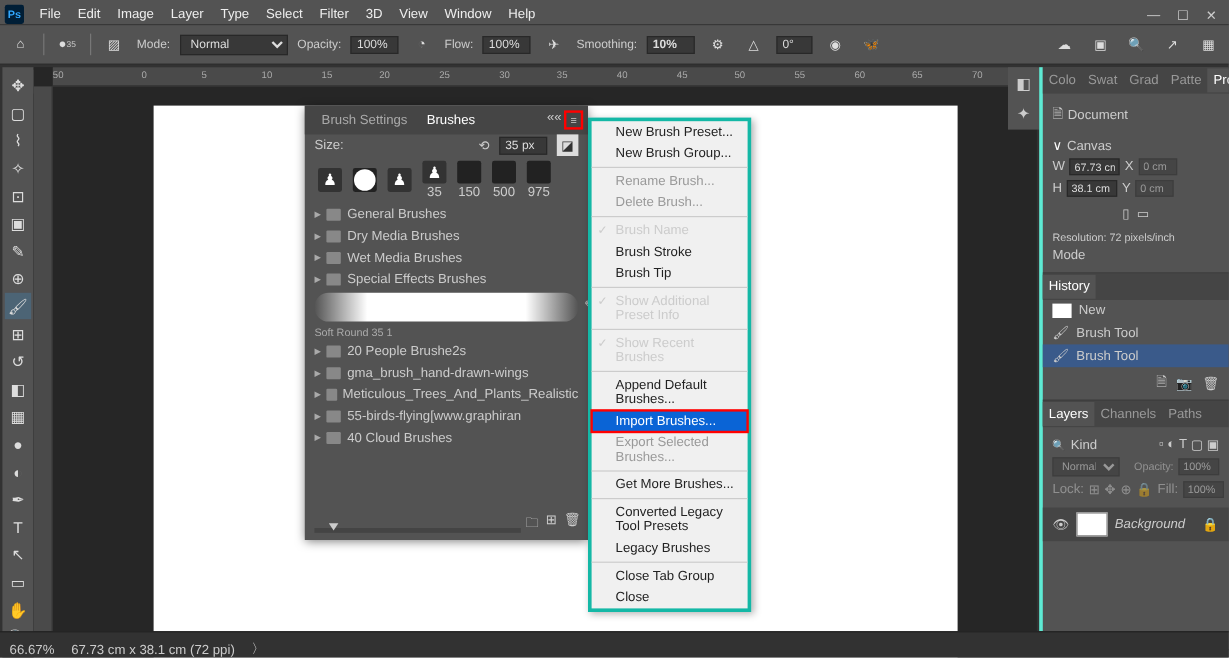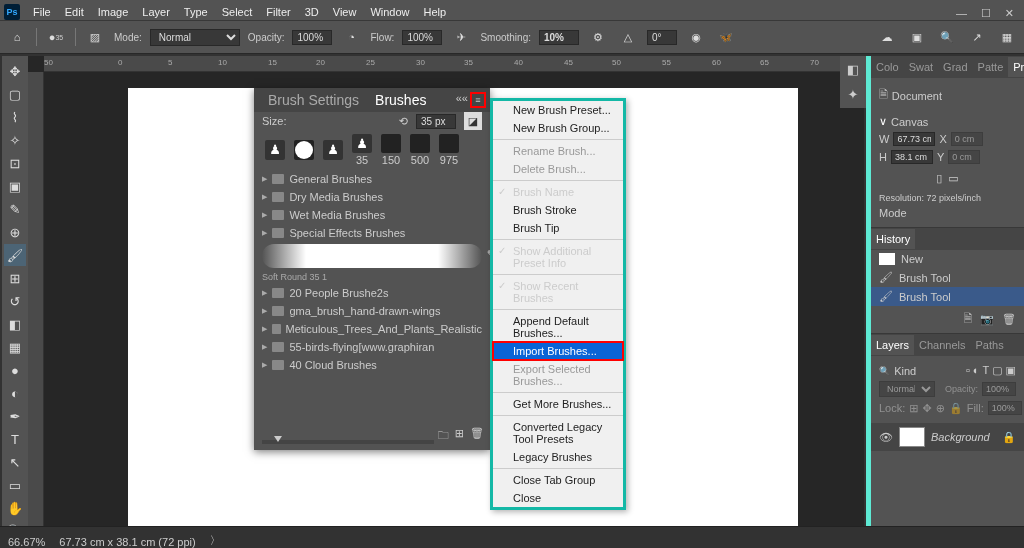--- a/index.html
+++ b/index.html
@@ -18,42 +18,42 @@
 .tool-l{position:absolute;left:2px;top:56px;width:26px;background:#535353;display:flex;flex-direction:column;align-items:center;padding:4px 0;gap:1px}
 .tool-btn{width:22px;height:22px;display:flex;align-items:center;justify-content:center;color:#ddd;position:relative;font-size:13px}
 .tool-btn.active{background:#31a8ff33}
 .workspace{position:absolute;left:28px;right:160px;top:56px;bottom:22px;background:#262626}
 .ruler-h{position:absolute;top:0;left:16px;right:0;height:16px;background:#4a4a4a;border-bottom:1px solid #333}
 .ruler-v{position:absolute;top:16px;left:0;width:16px;bottom:0;background:#4a4a4a;border-right:1px solid #333}
 .ruler-h .tick{position:absolute;top:2px;font-size:8px;color:#aaa}
 .canvas-area{position:absolute;left:100px;top:32px;width:670px;height:460px;background:#fff}
 .brush-panel{position:absolute;left:254px;top:88px;width:236px;height:362px;background:#535353;box-shadow:0 2px 8px rgba(0,0,0,.5)}
 .bp-tabs{height:24px;display:flex;align-items:center;padding:0 6px;background:#454545}
-.bp-tab{padding:4px 8px;font-size:14px;color:#aaa}
+.bp-tab{padding:4px 8px;font-size:11px;color:#aaa}
 .bp-tab.active{color:#fff}
 .bp-gear{position:absolute;right:4px;top:4px;width:16px;height:16px;border:2px solid red;display:flex;align-items:center;justify-content:center;font-size:9px}
 .bp-close{position:absolute;right:22px;top:4px;font-size:11px;color:#ccc}
 .bp-size{padding:0 8px;display:flex;align-items:center;gap:8px}
 .bp-thumbs{height:40px;display:flex;align-items:center;padding:0 8px;gap:3px}
 .bt{width:26px;height:32px;display:flex;flex-direction:column;align-items:center;justify-content:center;font-size:8px;color:#aaa}
 .bt .sh{width:20px;height:20px;background:#222;border-radius:2px;margin-bottom:1px;display:flex;align-items:center;justify-content:center}
 .bp-list{flex:1;overflow:hidden}
 .fold{display:flex;align-items:center;padding:3px 8px;gap:5px;font-size:10px}
 .fold .arr{font-size:7px;color:#aaa}
 .fold .fi{width:12px;height:10px;background:#888;border-radius:1px}
 .stroke-prev{height:24px;margin:2px 8px;background:linear-gradient(90deg,transparent,#fff 20%,#fff 80%,transparent);border-radius:12px;position:relative}
 .stroke-lbl{padding:2px 8px;font-size:9px;color:#aaa}
 .bp-footer{position:absolute;bottom:4px;right:6px;display:flex;gap:6px;font-size:11px;color:#888}
 .context-menu{position:absolute;left:490px;top:98px;width:136px;background:#f0f0f0;border:3px solid #14b8a6;box-shadow:2px 2px 6px rgba(0,0,0,.3)}
 .cm-item{padding:3px 8px 3px 20px;font-size:11px;color:#222;position:relative}
 .cm-item.disabled{color:#999}
 .cm-item.hl{background:#0a64d6;color:#fff;outline:2px solid red;outline-offset:-1px}
 .cm-sep{height:1px;background:#ccc;margin:2px 0}
 .cm-chk{position:absolute;left:5px;font-size:10px}
-.right-panels{position:absolute;right:0;top:56px;width:158px;bottom:22px;background:#535353;border-left:5px solid #5eead4}
+.right-panels{position:absolute;right:0;top:56px;width:158px;bottom:22px;background:#535353;border-left:3px solid #5eead4}
 .rp-strip{position:absolute;right:158px;top:56px;width:26px;background:#535353;padding:6px 0;display:flex;flex-direction:column;align-items:center;gap:10px}
 .rp-tabs{height:22px;display:flex;align-items:center;background:#454545;font-size:9px}
 .rp-tab{padding:4px 5px;color:#999}
 .rp-tab.active{background:#535353;color:#fff}
 .rp-sec{padding:6px 8px;font-size:10px}
 .rp-row{display:flex;align-items:center;gap:4px;padding:2px 0}
 .rp-inp{background:#383838;border:1px solid #282828;width:42px;padding:1px 3px;font-size:9px;color:#ddd}
 .hist-panel{border-top:1px solid #383838}
 .hist-item{display:flex;align-items:center;gap:6px;padding:3px 8px;font-size:10px}
 .hist-item.active{background:#3a5a8a}

